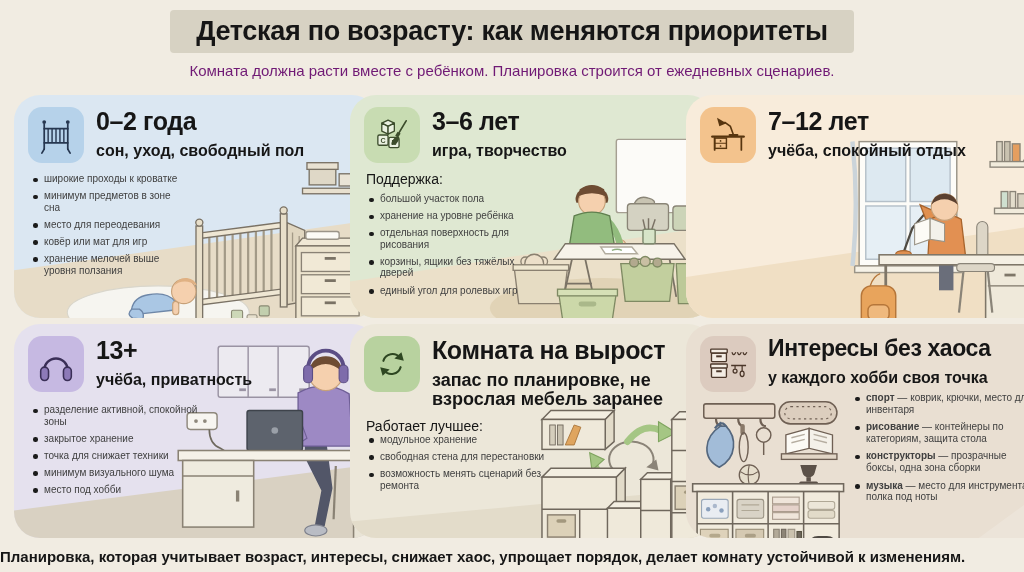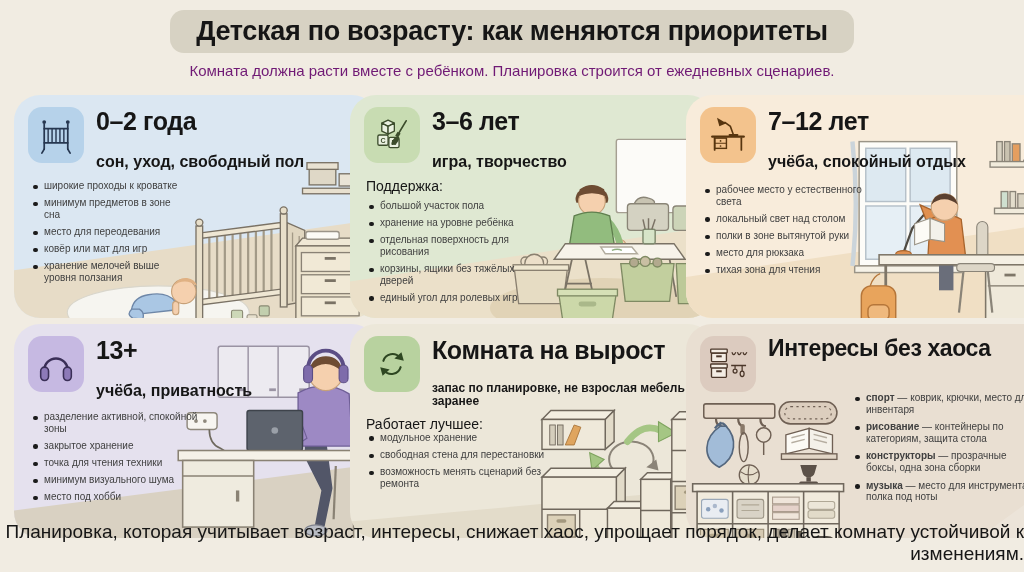--- a/index.html
+++ b/index.html
@@ -5,43 +5,43 @@
   html,body{margin:0;padding:0}
   body{
     width:1024px;height:572px;position:relative;overflow:hidden;
     background:#f1ece2;color:#161616;
     font-family:"Liberation Sans",sans-serif;
     -webkit-font-smoothing:antialiased;
   }
   
   .title-pill{
     width:fit-content;margin:10px auto 0;padding:6px 26px;
-    background:#d7d2c3;border-radius:14px;
+    background:#d7d2c3;border-radius:4px;
     font-size:27px;font-weight:700;letter-spacing:-0.3px;text-align:center;
   }
   .page-subtitle{
     text-align:center;font-size:15px;margin:9px 0 0;color:#701a75;
   }
   
   .card{position:absolute;width:364px;border-radius:26px;overflow:hidden}
   #c1{left:14px; top:95px; height:223px;background:#dbe7f2}
   #c2{left:350px;top:95px; height:223px;background:#dfe8d2}
   #c3{left:686px;top:95px; height:223px;background:#f8ecdb}
   #c4{left:14px; top:324px;height:214px;background:#e5e1ee}
   #c5{left:350px;top:324px;height:214px;background:#ece7d9}
   #c6{left:686px;top:324px;height:214px;background:#e9dfd2}
   .scene{position:absolute;inset:0;z-index:0}
   .card-head{position:relative;z-index:1;display:flex;align-items:flex-start;gap:12px;padding:12px 14px 0}
   .tile{width:56px;height:56px;border-radius:14px;flex:0 0 auto;display:flex;align-items:center;justify-content:center}
   .t1{background:#b6d2ea}.t2{background:#c8dcb2}.t3{background:#f3c38d}
   .t4{background:#c6b9e2}.t5{background:#b8d29f}.t6{background:#dccbbf}
   .titles h2{margin:1px 0 0;font-size:25px;line-height:1.04;letter-spacing:-0.4px}
   #c6 .titles h2{font-size:23px}
-  .titles .sub{margin:19px 0 0;font-size:16px;font-weight:700;line-height:1.08}
-  #c5 .titles .sub{font-size:12px}
+  .titles .sub{margin:8px 0 0;font-size:16px;font-weight:700;line-height:1.08}
+  #c5 .titles .sub{font-size:18px}
   .lead{position:relative;z-index:1;margin:8px 0 0 16px;font-size:14px}
   ul.bullets{
     position:relative;z-index:1;list-style:none;
     margin:10px 0 0 18px;padding:0;
     font-size:10px;line-height:1.16;color:#404040;
   }
   ul.bullets li{position:relative;padding-left:12px;margin-bottom:5.5px}
   ul.bullets li::before{
     content:"";position:absolute;left:1px;top:4.5px;width:4.5px;height:4.5px;
     border-radius:50%;background:#1b1b1b;
@@ -49,21 +49,21 @@
   #c1 .bullets{width:150px}
   #c2 .bullets{width:178px;margin-top:6px}
   #c3 .bullets{width:168px;margin-top:14px}
   #c4 .bullets{width:168px;margin-top:12px}
   #c5 .bullets{width:178px;margin-top:0}
   #c6 .bullets{position:absolute;right:12px;top:68px;width:184px;margin:0}
   #c6 .bullets li{margin-bottom:6px}
   
   .page-footer{
     position:absolute;left:0;bottom:7px;width:100%;
-    text-align:right;font-size:19px;font-weight:400;z-index:2;
+    text-align:left;font-size:15px;font-weight:700;z-index:2;
   }
 </style>
 </head>
 <body>
 
 <header>
   <div class="title-pill">Детская по возрасту: как меняются приоритеты</div>
   <p class="page-subtitle">Комната должна расти вместе с ребёнком. Планировка строится от ежедневных сценариев.</p>
 </header>
 
@@ -314,27 +314,20 @@
         <circle cx="18.5" cy="35.5" r="1.1" fill="#57350f"></circle>
           <circle cx="18.5" cy="42" r="1.1" fill="#57350f"></circle>
         <polygon points="26,13 14,6 17,17" fill="#57350f"></polygon>
       </svg>
     </div>
     <div class="titles">
       <h2>7–12 лет</h2>
       <p class="sub">учёба, спокойный отдых</p>
     </div>
   </div>
-  <ul class="bullets">
-      <li>рабочее место у естественного света</li>
-      <li>локальный свет над столом</li>
-      <li>полки в зоне вытянутой руки</li>
-      <li>место для рюкзака</li>
-      <li>тихая зона для чтения</li>
-    </ul>
 </section>
 
 <section class="card" id="c4">
   <svg class="scene" viewBox="0 0 328 216" preserveAspectRatio="none">
     <polygon points="0,168 328,126 328,216 0,216" fill="#d9d1c2"></polygon>
     <g stroke="#9a93a3" stroke-width="1.3">
       <rect x="184" y="20" width="82" height="46" rx="2" fill="#eceaf0"></rect>
       <line x1="211" y1="20" x2="211" y2="66"></line>
         <line x1="238" y1="20" x2="238" y2="66"></line>
       <rect x="203" y="58" width="6" height="2.5" fill="#9a93a3" stroke="none"></rect>
@@ -382,21 +375,21 @@
       </svg>
     </div>
     <div class="titles">
       <h2>13+</h2>
       <p class="sub">учёба, приватность</p>
     </div>
   </div>
   <ul class="bullets">
       <li>разделение активной, спокойной зоны</li>
       <li>закрытое хранение</li>
-      <li>точка для чтения техники</li>
+      <li>точка для снижает техники</li>
       <li>минимум визуального шума</li>
       <li>место под хобби</li>
     </ul>
 </section>
 
 <section class="card" id="c5">
   <svg class="scene" viewBox="0 0 328 216" preserveAspectRatio="none">
     <polygon points="0,178 328,148 328,216 0,216" fill="#e3dcca"></polygon>
     <g stroke="#6f675c" stroke-width="1.3">
       <polygon points="173,86 230,86 238,78 181,78" fill="#f3eee1"></polygon>
@@ -547,20 +540,21 @@
           <line x1="32" y1="30" x2="51" y2="30" stroke-width="2"></line>
           <line x1="37" y1="30" x2="37" y2="34"></line>
             <circle cx="37" cy="37" r="2.5"></circle>
           <line x1="46" y1="30" x2="46" y2="37"></line>
             <ellipse cx="46" cy="40.5" rx="2.5" ry="3.5"></ellipse>
         </g>
       </svg>
     </div>
     <div class="titles">
       <h2>Интересы без хаоса</h2>
+      <p class="sub">у каждого хобби своя точка</p>
     </div>
   </div>
   <ul class="bullets">
       <li><strong>спорт</strong> — коврик, крючки, место для инвентаря</li>
       <li><strong>рисование</strong> — контейнеры по категориям, защита стола</li>
       <li><strong>конструкторы</strong> — прозрачные боксы, одна зона сборки</li>
       <li><strong>музыка</strong> — место для инструмента, полка под ноты</li>
     </ul>
 </section>
 

